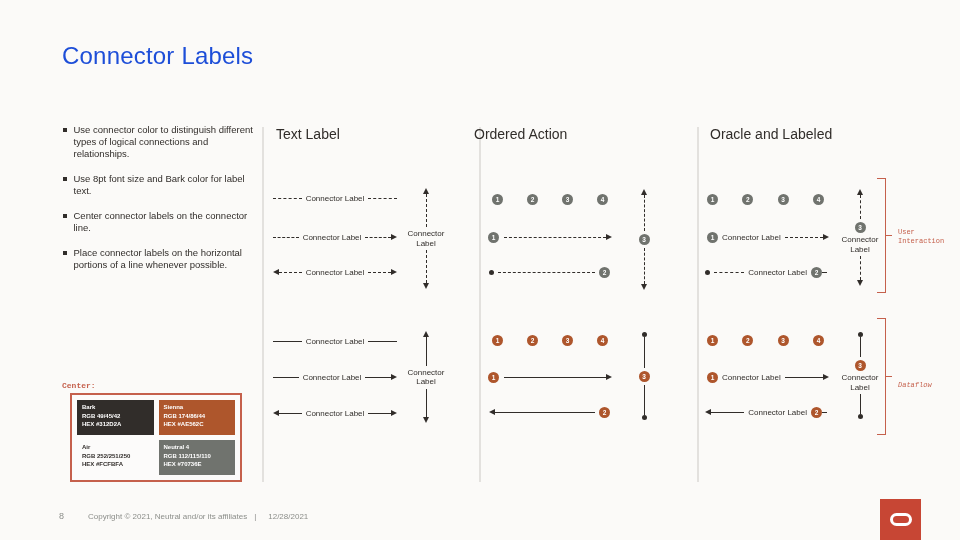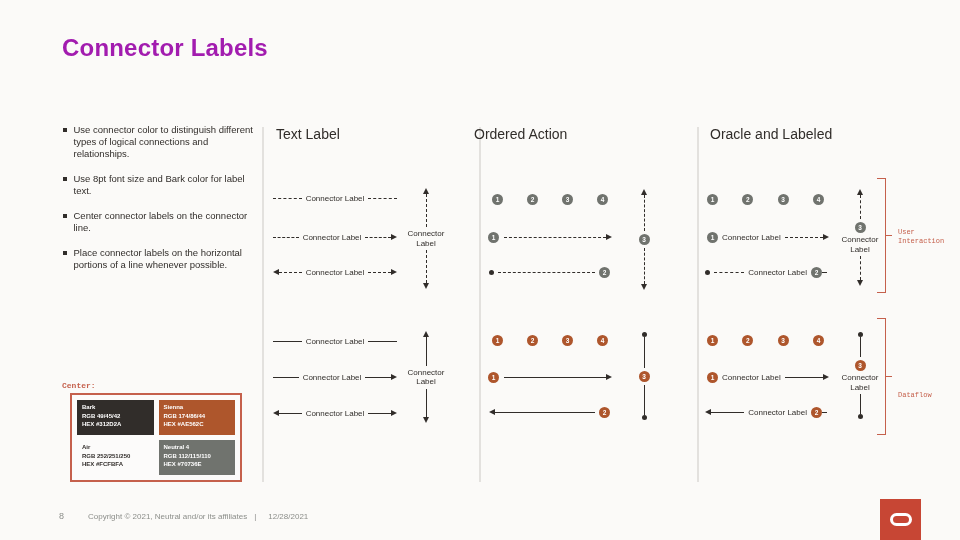--- a/index.html
+++ b/index.html
@@ -2,21 +2,21 @@
 <html><head>
 <meta charset="utf-8">
 <style>
   * { margin:0; padding:0; box-sizing:border-box; }
   html,body { width:960px; height:540px; }
   body { font-family:"Liberation Sans", sans-serif; background:#fbfaf8; position:relative; overflow:hidden; color:#312d2a; }
 
   .abs { position:absolute; }
 
   
-  .slide-title { left:62px; top:34px; font-size:24px; font-weight:700; color:#a21caf; letter-spacing:0.2px; }
+  .slide-title { left:62px; top:42px; font-size:24px; font-weight:400; color:#1d4ed8; letter-spacing:0.2px; }
 
   
   .bullets { left:62px; top:124px; width:196px; }
   .bullet-item { display:flex; margin-bottom:13px; }
   .bullet-marker { width:3.5px; height:3.5px; background:#312d2a; flex:none; margin:4px 7px 0 1px; }
   .bullet-text { font-size:9.5px; line-height:12px; color:#312d2a; }
 
   
   .divider { width:2px; top:127px; height:355px; background:#e3e1de; }
   .colhead { font-size:14px; font-weight:500; color:#312d2a; top:126px; }
@@ -250,21 +250,21 @@
   <span class="dot"></span>
     <span class="vseg"></span>
   <span class="num num-sienna" style="margin-top:3px;">3</span>
   <span class="vlabel">Connector Label</span>
   <span class="vseg"></span>
     <span class="dot"></span>
 </div>
 <div class="abs bracket" style="left:877px; top:318px; height:117px;">
     <span class="bracket-tick"></span>
   </div>
-<div class="abs annot" style="left:898px; top:391px; width:60px;">Dataflow</div>
+<div class="abs annot" style="left:898px; top:381px; width:60px;font-style:italic;">Dataflow</div>
 
 <div class="abs palette-label">Center:</div>
 <div class="abs palette-box">
   <div class="swatch swatch-bark">
     <div>Bark</div>
     <div>RGB 49/45/42</div>
     <div>HEX #312D2A</div>
   </div>
   <div class="swatch swatch-sienna">
     <div>Sienna</div>

